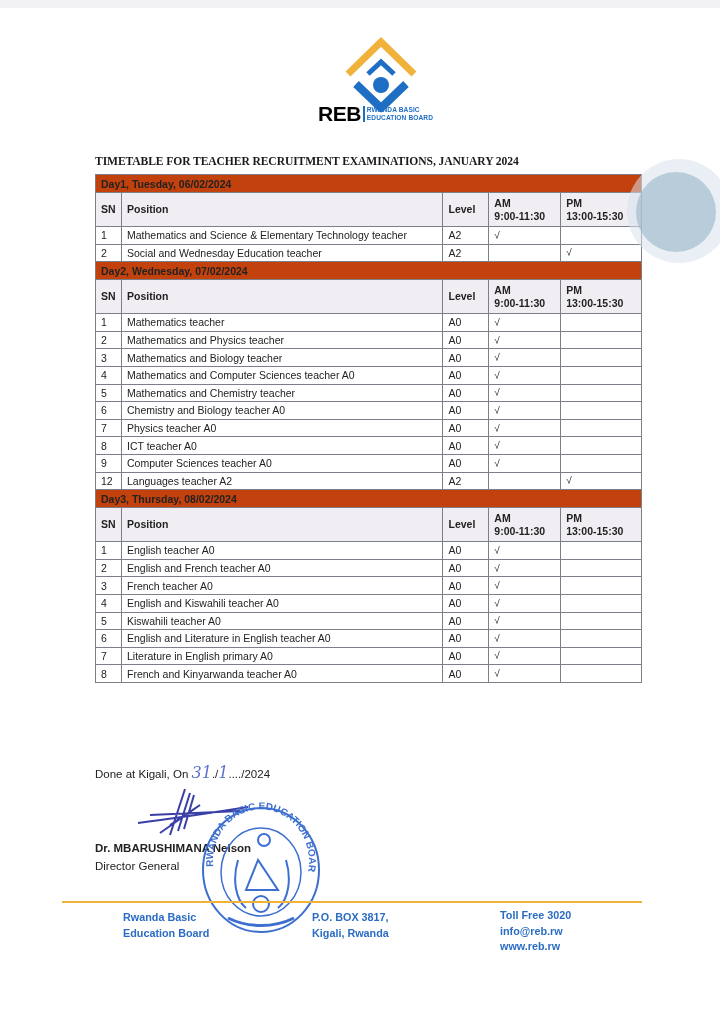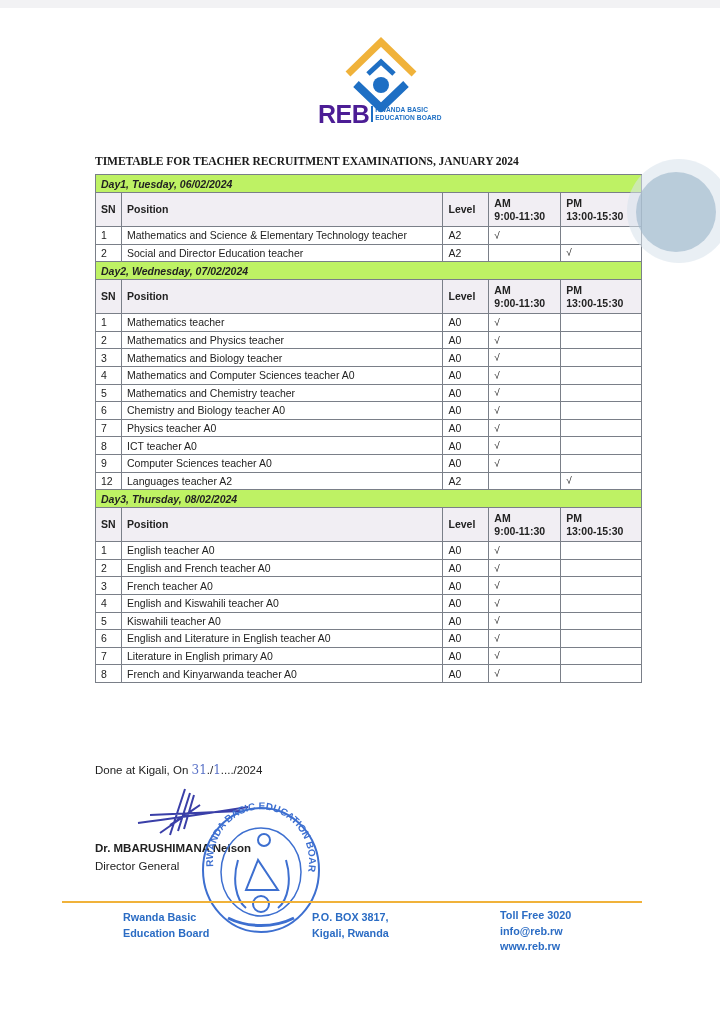--- a/index.html
+++ b/index.html
@@ -7,50 +7,50 @@
     width: 720px; height: 1025px; position: relative; overflow: hidden;
     background: #ffffff;
     font-family: "Liberation Sans", sans-serif;
     color: #222;
   }
   .topbar { position: absolute; left: 0; top: 0; width: 720px; height: 8px; background: #f2f2f4; }
 
   
   .logo { position: absolute; left: 316px; top: 36px; width: 130px; height: 90px; }
   .logo-text { position: absolute; left: 318px; top: 105px; display: flex; align-items: center; }
-  .logo-reb { font-family: "Liberation Sans", sans-serif; font-weight: bold; font-size: 25px; color: #4c1d95; letter-spacing: -0.5px; line-height: 18px; }
+  .logo-reb { font-family: "Liberation Sans", sans-serif; font-weight: bold; font-size: 21px; color: #000000; letter-spacing: -0.5px; line-height: 18px; }
   .logo-sep { width: 2px; height: 16px; background: #1e6fc4; margin: 0 2px 0 2px; }
   .logo-full { font-weight: bold; font-size: 6.6px; line-height: 7.6px; color: #1e6fc4; letter-spacing: 0.1px; }
 
   .doc-title {
     position: absolute; left: 95px; top: 155px;
     font-family: Liberation Serif, serif; font-weight: bold; font-size: 11.6px; color: #1a1a1a;
     letter-spacing: -0.1px;
   }
 
   table.tt {
     position: absolute; left: 95px; top: 174px; width: 547px;
     border-collapse: collapse;
     font-family: "Liberation Sans", sans-serif; font-size: 10.5px; color: #222;
   }
   table.tt td { border: 1px solid #7a7f88; padding: 0 5px; height: 17.6px; box-sizing: border-box; vertical-align: middle; white-space: nowrap; }
-  table.tt tr.day td { background: #bef264; font-weight: bold; height: 18px; font-style: italic; }
+  table.tt tr.day td { background: #c2410c; font-weight: bold; height: 18px; }
   table.tt tr.head td { background: #f1eef3; font-weight: bold; height: 34px; line-height: 13px; }
   table.tt col.c-sn { width: 26px; }
   table.tt col.c-pos { width: 322px; }
   table.tt col.c-lvl { width: 46px; }
   table.tt col.c-am { width: 72px; }
   table.tt col.c-pm { width: 81px; }
   .tick { font-size: 10px; }
 
   .deco-circle { position: absolute; left: 627px; top: 159px; width: 104px; height: 104px; border-radius: 50%; background: rgba(215,225,235,0.55); }
   .deco-circle-inner { position: absolute; left: 636px; top: 172px; width: 80px; height: 80px; border-radius: 50%; background: rgba(160,185,205,0.65); }
 
   .done-at { position: absolute; left: 95px; top: 763px; font-size: 11.5px; color: #222; }
-  .done-at .hand { font-family: "DejaVu Serif", serif; color: #5a72c8; font-size: 12px; }
+  .done-at .hand { font-family: "DejaVu Serif", serif; color: #5a72c8; font-size: 16px; font-style: italic; }
   .signature { position: absolute; left: 130px; top: 785px; width: 120px; height: 55px; }
   .signer-name { position: absolute; left: 95px; top: 842px; font-weight: bold; font-size: 11.5px; color: #222; }
   .signer-title { position: absolute; left: 95px; top: 860px; font-size: 11.5px; color: #222; }
 
   .seal { position: absolute; left: 198px; top: 800px; width: 125px; height: 135px; }
 
   .footer-line { position: absolute; left: 62px; top: 901px; width: 580px; height: 2px; background: #f0b23a; }
   .footer-col { position: absolute; font-family: "Liberation Sans", sans-serif; font-weight: bold; font-size: 10.8px; line-height: 15.5px; color: #2b6cc4; }
   .f1 { left: 123px; top: 910px; }
   .f2 { left: 312px; top: 910px; }
@@ -105,21 +105,21 @@
       </tr>
       <tr>
         <td>1</td>
         <td>Mathematics and Science &amp; Elementary Technology teacher</td>
         <td>A2</td>
         <td class="tick">√</td>
         <td class="tick"></td>
       </tr>
       <tr>
         <td>2</td>
-        <td>Social and Director Education teacher</td>
+        <td>Social and Wednesday Education teacher</td>
         <td>A2</td>
         <td class="tick"></td>
         <td class="tick">√</td>
       </tr>
       <tr class="day">
         <td colspan="5">Day2, Wednesday, 07/02/2024</td>
       </tr>
       <tr class="head">
         <td>SN</td>
         <td>Position</td>

